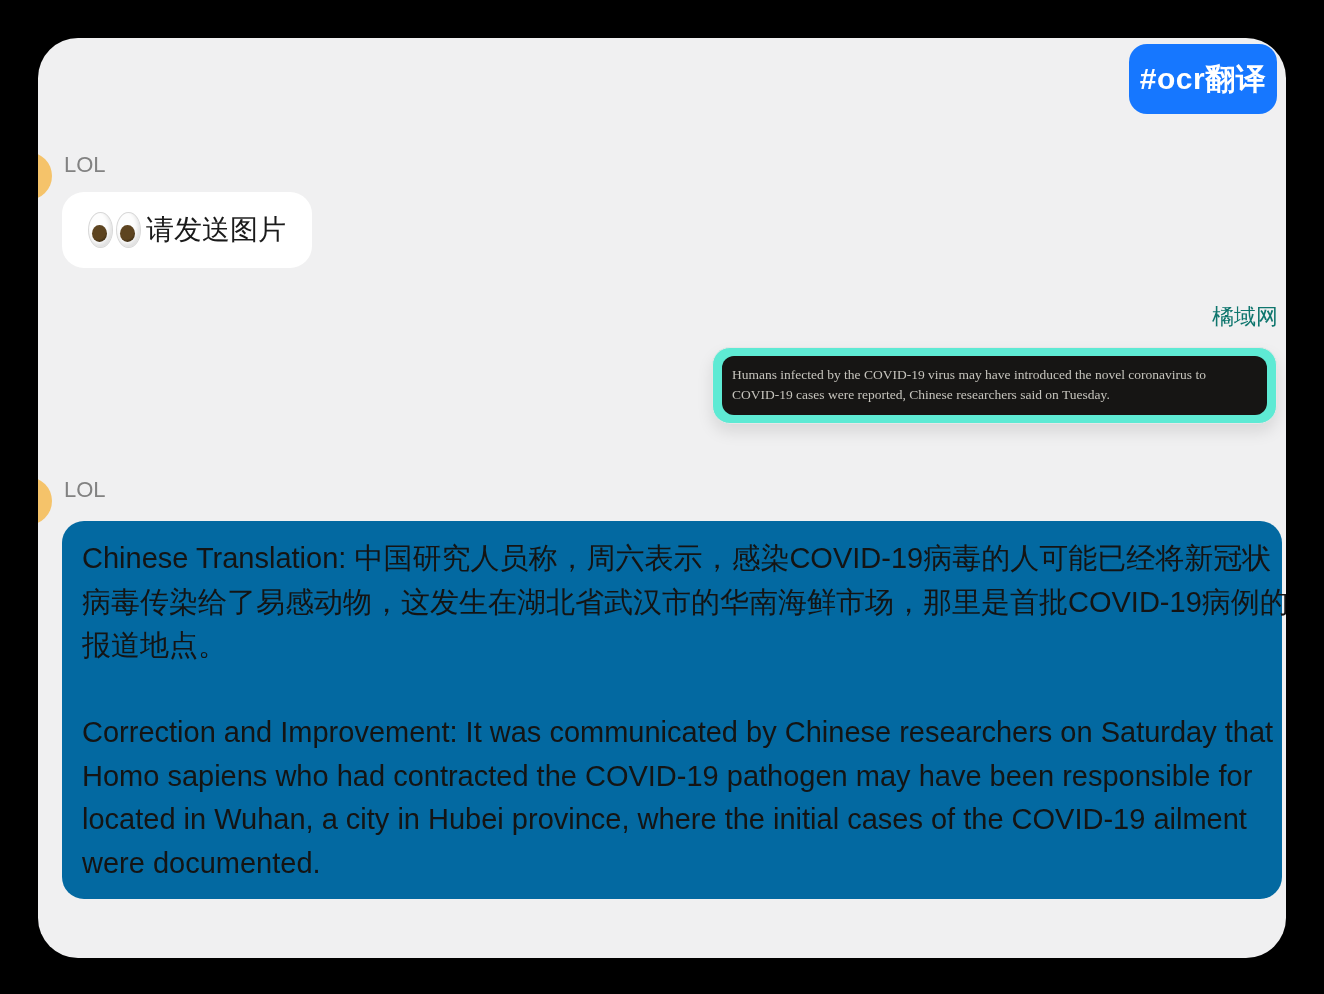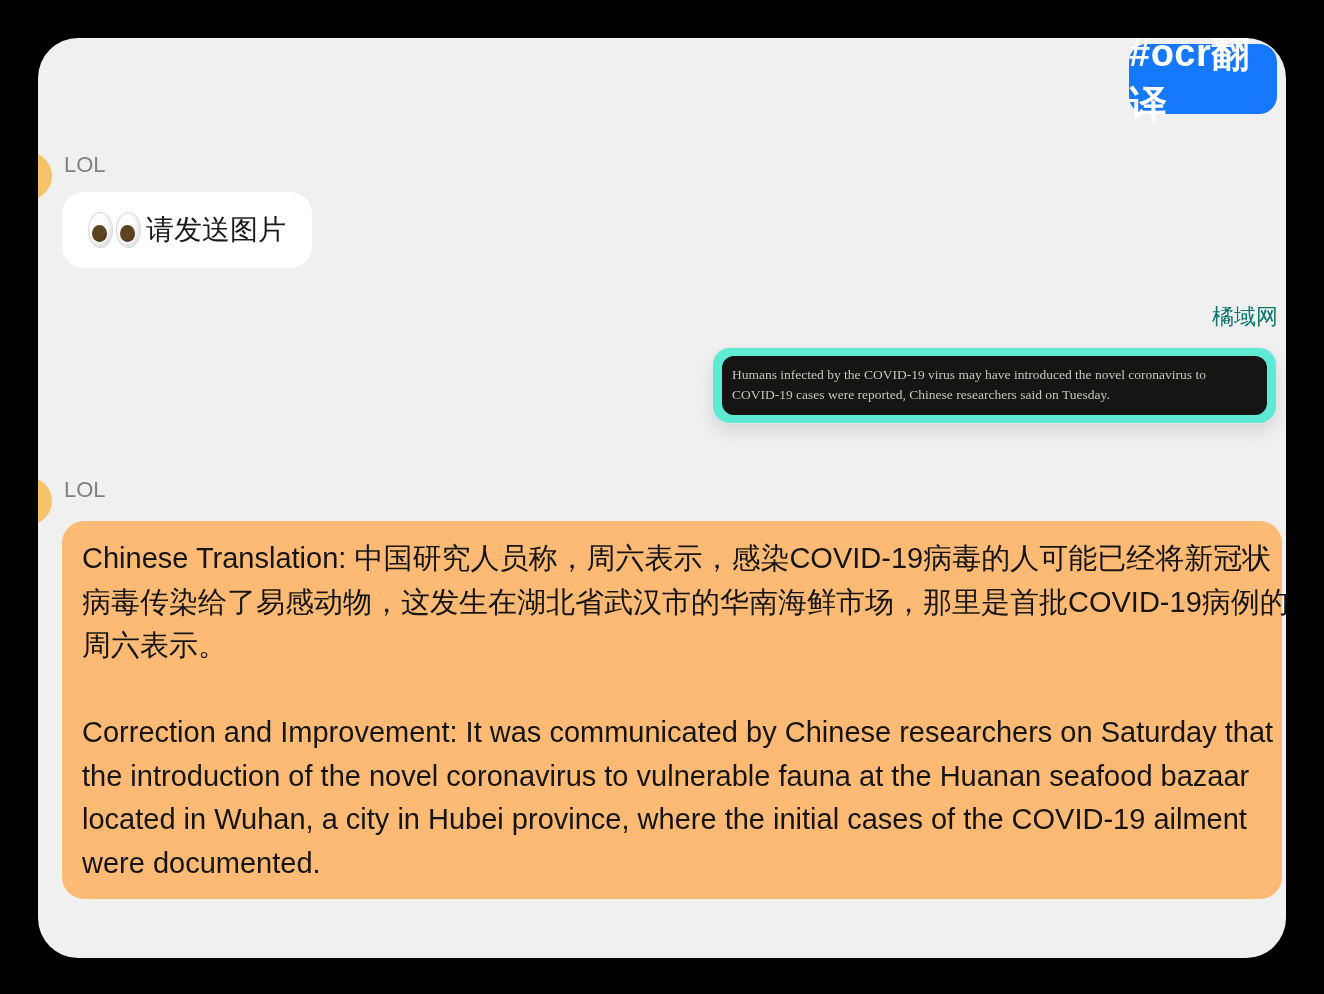--- a/index.html
+++ b/index.html
@@ -7,21 +7,21 @@
   .stage { position:relative; width:1324px; height:994px; background:#000; overflow:hidden; }
 
   .screen {
     position:absolute; left:38px; top:38px; width:1248px; height:920px;
     background:#f0f0f1; border-radius:40px; overflow:hidden;
   }
 
   .tag-button {
     position:absolute; top:6px; right:9px; width:148px; height:70px;
     background:#1677ff; border-radius:18px; display:flex; align-items:center; justify-content:center;
-    color:#ffffff; font-size:38px; font-weight:bold; letter-spacing:0.5px; cursor:pointer;
+    color:#ffffff; font-size:30px; font-weight:bold; letter-spacing:0.5px; cursor:pointer;
   }
 
   .avatar {
     position:absolute; left:-34px; width:48px; height:48px; border-radius:50%;
     background:#f5c36a;
   }
   .avatar.a1 { top:114px; }
   .avatar.a2 { top:439px; }
 
   .sender {
@@ -58,21 +58,21 @@
   .ocr-dark {
     background:#161514; border-radius:12px; padding:9px 12px 10px 10px;
   }
   .ocr-line {
     font-family:"Liberation Serif", serif; font-size:13.5px; line-height:20px; color:#c6c4bd;
     white-space:nowrap; overflow:hidden;
   }
 
   .group3 { position:absolute; left:0; top:437px; right:0; }
   .bubble-big {
-    margin:16px 24px 0 24px; width:1220px; background:#fdba74; border-radius:22px;
+    margin:16px 24px 0 24px; width:1220px; background:#0369a1; border-radius:22px;
     padding:16px 20px 14px 20px;
   }
   .tline {
     font-size:29px; line-height:43.5px; min-height:43.5px; color:#141414;
     white-space:nowrap; overflow:visible;
   }
 </style>
 </head>
 <body>
 
@@ -104,23 +104,23 @@
         </div>
       </div>
     </div>
 
     <div class="avatar a2"></div>
     <div class="group3">
       <div class="sender left">LOL</div>
       <div class="bubble-big">
         <div class="tline">Chinese Translation: 中国研究人员称，周六表示，感染COVID-19病毒的人可能已经将新冠状</div>
         <div class="tline">病毒传染给了易感动物，这发生在湖北省武汉市的华南海鲜市场，那里是首批COVID-19病例的</div>
-        <div class="tline">周六表示。</div>
+        <div class="tline">报道地点。</div>
         <div class="tline"></div>
         <div class="tline">Correction and Improvement: It was communicated by Chinese researchers on Saturday that</div>
-        <div class="tline">the introduction of the novel coronavirus to vulnerable fauna at the Huanan seafood bazaar</div>
+        <div class="tline">Homo sapiens who had contracted the COVID-19 pathogen may have been responsible for</div>
         <div class="tline">located in Wuhan, a city in Hubei province, where the initial cases of the COVID-19 ailment</div>
         <div class="tline">were documented.</div>
       </div>
     </div>
 
   </div>
 </div>
 
 </body></html>

